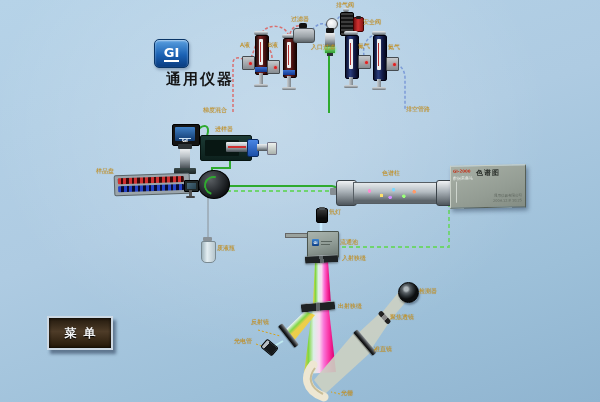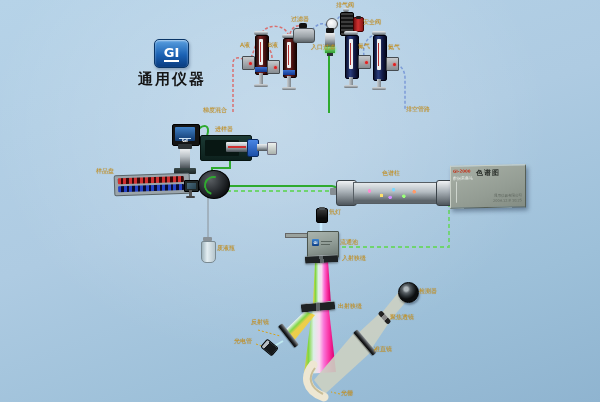--- a/index.html
+++ b/index.html
@@ -176,21 +176,21 @@
   <div class="abs valvebox" style="left:358px;top:55px">
       <span class="vdot"></span>
     </div>
   <div class="abs valvebox" style="left:386px;top:57px">
       <span class="vdot"></span>
     </div>
 
   <div class="abs" style="left:154px;top:39px;width:33px;height:27px;border-radius:5px;border:1px solid #0a3668;background:linear-gradient(180deg,#5aa0e0,#1b62b4 55%,#0a3c80);box-shadow:inset 0 1px 2px rgba(255,255,255,.55),1px 2px 3px rgba(20,40,80,.3);display:flex;align-items:center;justify-content:center">
     <span style="font-weight:bold;font-size:13px;color:#fff;border-bottom:2px solid #fff;padding-bottom:1px;line-height:1">GI</span>
   </div>
-  <div class="abs" style="left:138px;top:70px;width:96px;text-align:left;font-weight:bold;font-size:15px;color:#151515;letter-spacing:2px">通用仪器</div>
+  <div class="abs" style="left:138px;top:70px;width:96px;text-align:right;font-weight:bold;font-size:15px;color:#151515;letter-spacing:2px">通用仪器</div>
 
   <div class="abs" style="left:172px;top:124px;width:26px;height:20px;background:#141414;border:1px solid #000;border-radius:2px">
     <div class="abs" style="left:2px;top:2px;width:20px;height:14px;background:linear-gradient(180deg,#3f7fc4,#10396f);border-radius:1px;text-align:center">
       <span style="font-size:5px;font-weight:bold;color:#fff;line-height:8px">GI</span>
       <span class="abs" style="left:4px;bottom:2px;width:12px;height:1px;background:#cfe4f4"></span>
     </div>
   </div>
   <div class="abs" style="left:174px;top:144px;width:22px;height:30px">
     <div class="abs" style="left:4px;top:0;width:14px;height:5px;background:#2e3336;border-radius:1px"></div>
     <div class="abs silver" style="left:6px;top:5px;width:10px;height:19px"></div>
@@ -262,20 +262,23 @@
     <span class="abs" style="left:13px;top:12px;width:9px;height:1px;background:#59645e"></span>
   </div>
   <div class="abs slitbar" style="left:305px;top:255px;width:33px;height:7px;transform:rotate(-3deg)"></div>
   <div class="abs slitbar" style="left:301px;top:302px;width:34px;height:8px;transform:rotate(-5deg)"></div>
   <div class="abs mirrorbar" style="left:275px;top:333px;width:27px;height:5px;transform:rotate(52deg)"></div>
   <div class="abs" style="left:262px;top:342px;width:13px;height:9px;background:linear-gradient(90deg,#b8bec2 0 25%,#16191b 25%);border-radius:2px;transform:rotate(40deg);border:0.5px solid #000"></div>
   <div class="abs mirrorbar" style="left:350px;top:340px;width:30px;height:5px;transform:rotate(50deg)"></div>
   <div class="abs" style="left:377px;top:315px;width:15px;height:5px;background:linear-gradient(90deg,#222 0 35%,#888 35% 65%,#222 65%);border-radius:2px;transform:rotate(48deg)"></div>
   <div class="abs" style="left:398px;top:282px;width:19px;height:19px;border-radius:50%;border:1px solid #000;background:radial-gradient(circle at 38% 32%,#aeb6ba 0 2px,#5a6166 4px,#2e3438 7px,#0c0e10 10px);box-shadow:1px 2px 2px rgba(10,20,40,.35)"></div>
 
+  <div class="abs" style="left:47px;top:316px;width:62px;height:30px;border:2px solid #cdd9e4;background:linear-gradient(180deg,#241a0e,#4e3c28 45%,#241808);box-shadow:3px 4px 3px rgba(10,25,50,.45),inset 0 0 3px #000;display:flex;align-items:center;justify-content:center">
+    <span style="color:#f4f4f4;font-weight:bold;font-size:12px;letter-spacing:7px;padding-left:7px;text-shadow:0 1px 1px #000">菜单</span>
+  </div>
 
   <span class="lbl" style="left:240px;top:42px">A液</span>
   <span class="lbl" style="left:268px;top:42px">B液</span>
   <span class="lbl" style="left:291px;top:16px">过滤器</span>
   <span class="lbl" style="left:336px;top:2px">排气阀</span>
   <span class="lbl" style="left:363px;top:19px">安全阀</span>
   <span class="lbl" style="left:311px;top:44px">入口过滤</span>
   <span class="lbl" style="left:358px;top:43px">氮气</span>
   <span class="lbl" style="left:388px;top:44px">氦气</span>
   <span class="lbl" style="left:203px;top:107px">梯度混合</span>

